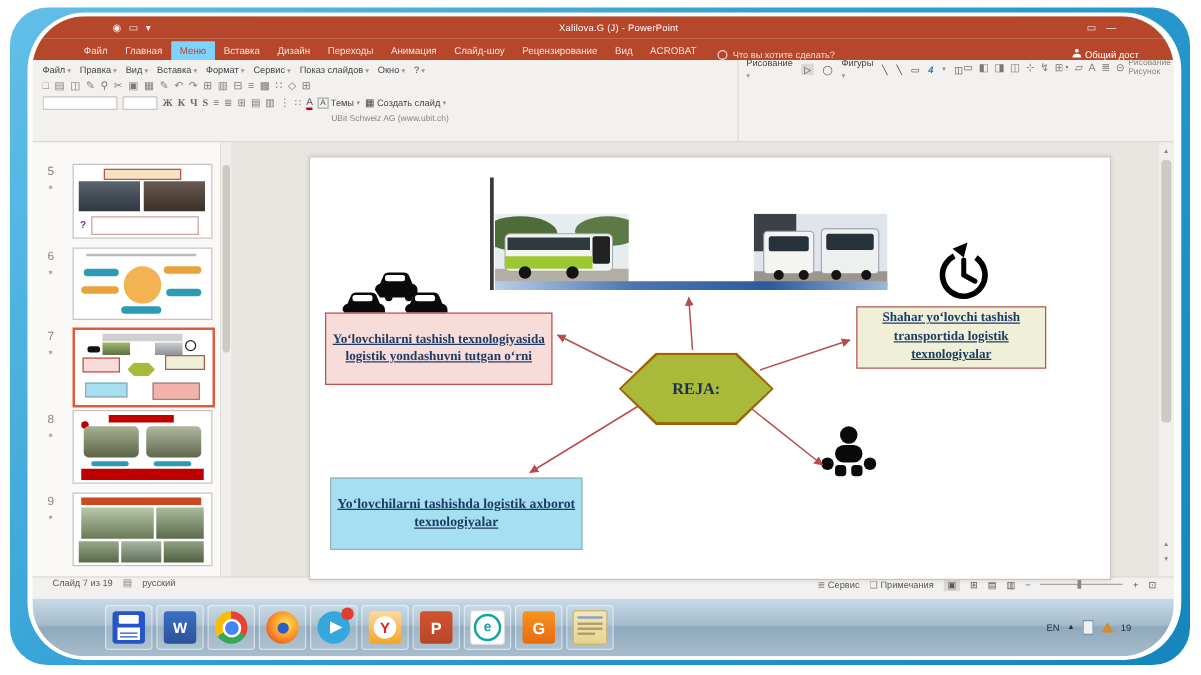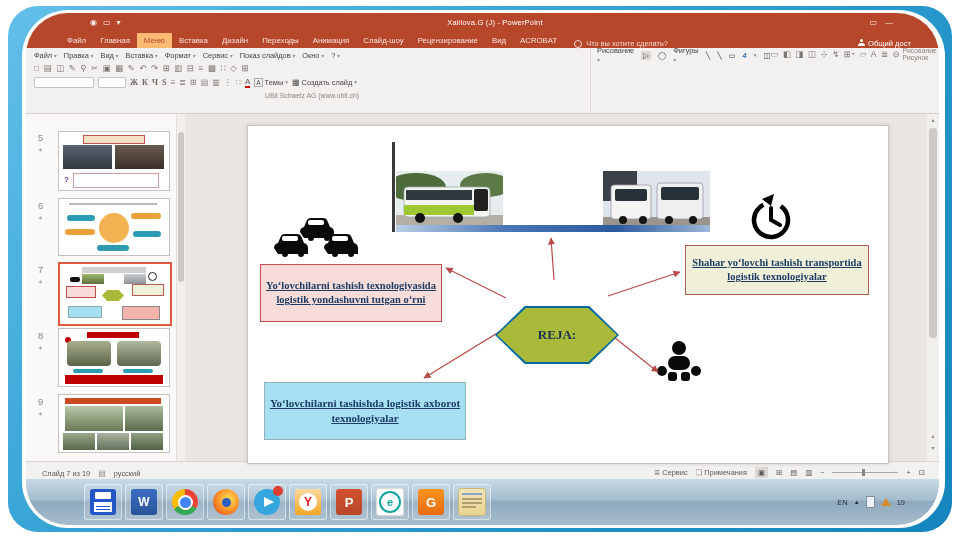--- a/index.html
+++ b/index.html
@@ -15,21 +15,21 @@
   
   .titlebar{height:18px;background:#b7472a;display:flex;align-items:center;color:#fff;flex:0 0 auto;}
   .qat{display:flex;gap:6px;margin-left:64px;font-size:8px;opacity:.9;}
   .title{flex:1;text-align:center;font-size:7.5px;letter-spacing:.2px;}
   .winctl{display:flex;gap:8px;margin-right:46px;font-size:8px;opacity:.9;}
 
   
   .tabsbar{height:17px;background:#b7472a;display:flex;align-items:flex-end;color:#f6e3dc;flex:0 0 auto;}
   .tabs{display:flex;align-items:flex-end;margin-left:34px;}
   .tab{padding:3px 7px 3px;font-size:7.8px;white-space:nowrap;cursor:default;}
-  .tab.active{background:#fdba74;color:#b7472a;border-radius:1px 1px 0 0;}
+  .tab.active{background:#7dd3fc;color:#b7472a;border-radius:1px 1px 0 0;}
   .tellme{display:flex;align-items:center;gap:4px;margin-left:10px;font-size:7.4px;color:#f2d9cf;}
   .bulb{width:6px;height:6px;border:1px solid #f2d9cf;border-radius:50%;position:relative;display:inline-block;}
   .bulb::after{content:"";position:absolute;left:2px;top:6px;width:2px;height:2px;background:#f2d9cf;}
   .share{margin-left:auto;margin-right:28px;display:flex;align-items:flex-start;gap:3px;font-size:7.6px;color:#fff;}
   .person{width:7px;height:7px;position:relative;display:inline-block;}
   .person::before{content:"";position:absolute;left:2px;top:0;width:3px;height:3px;border-radius:50%;background:#fff;}
   .person::after{content:"";position:absolute;left:0;top:3.5px;width:7px;height:3.5px;border-radius:3px 3px 0 0;background:#fff;}
 
   
   .chrome{height:65px;display:flex;flex:0 0 auto;background:#f3f1ef;border-bottom:1px solid #d4d0cb;}
@@ -75,29 +75,29 @@
           background:linear-gradient(#c3c3c3,#e9e9e9 55%,#bfbfbf);display:flex;align-items:center;justify-content:center;
           text-align:center;font-weight:bold;font-size:10.5px;color:#141414;line-height:1.2;padding:0 6px;box-sizing:border-box;}
   .imgstrip-bar{position:absolute;left:148px;top:99px;width:314px;height:7px;
           background:linear-gradient(90deg,#b9cfe6,#4a76b4 35%,#2c5a9e 70%,#9db8d8);}
   .darkedge{position:absolute;left:144px;top:16px;width:3px;height:90px;background:#3a3a3a;}
   .photo{position:absolute;top:45px;width:107px;height:59px;}
   .sbox{position:absolute;border:1px solid;display:flex;align-items:center;justify-content:center;
         text-align:center;font-weight:bold;color:#1c3c66;padding:2px 4px;box-sizing:border-box;line-height:1.38;}
   .sbox span{text-decoration:underline;}
   .hexo{position:absolute;left:247px;top:156px;width:124px;height:58px;
-        clip-path:polygon(24% 0,76% 0,100% 50%,76% 100%,24% 100%,0 50%);background:#0369a1;margin-top:24px;}
+        clip-path:polygon(24% 0,76% 0,100% 50%,76% 100%,24% 100%,0 50%);background:#a16207;}
   .hexi{position:absolute;left:2px;top:2px;right:2px;bottom:2px;
         clip-path:polygon(24% 0,76% 0,100% 50%,76% 100%,24% 100%,0 50%);background:#a9ba3a;
         display:flex;align-items:center;justify-content:center;font-weight:bold;font-size:13px;color:#1c2f4e;}
   .links{position:absolute;left:0;top:0;pointer-events:none;}
 
   
   .status{height:16px;flex:0 0 auto;background:#f3f1ef;border-top:1px solid #d8d4cf;
-          display:flex;align-items:flex-end;font-size:7.4px;color:#5c5954;padding:0 14px 0 16px;gap:8px;}
+          display:flex;align-items:flex-start;font-size:7.4px;color:#5c5954;padding:0 14px 0 16px;gap:8px;}
   .status .right{margin-left:auto;display:flex;align-items:center;gap:8px;}
   .zoomtrack{width:66px;height:1px;background:#a9a5a0;position:relative;display:inline-block;}
   .zoomtrack i{position:absolute;left:30px;top:-3px;width:3px;height:7px;background:#8a8680;}
 
   
   .taskbar{height:46px;flex:0 0 auto;background:linear-gradient(#c9dae7,#a3bccd 45%,#8fa9bd 50%,#a7bdcd);
            border-top:1px solid #e8f2f8;display:flex;align-items:center;padding-left:58px;gap:3px;}
   .tbtn{width:36px;height:34px;border:1px solid rgba(255,255,255,.5);border-radius:3px;
         background:rgba(255,255,255,.14);display:flex;align-items:center;justify-content:center;}
   .ticon{width:26px;height:26px;border-radius:3px;position:relative;display:flex;align-items:center;justify-content:center;
@@ -395,24 +395,24 @@
             <line x1="352" y1="200" x2="410" y2="246" marker-end="url(#arw)"></line>
           </g>
         </svg>
 
         <div class="hexo">
           <div class="hexi">
               <span style="text-decoration:none;">REJA:</span>
             </div>
         </div>
 
-        <div class="sbox" style="left:12px;top:138px;width:182px;height:58px;background:#f7dcda;border-color:#c0504d;font-size:10.5px;">
+        <div class="sbox" style="left:12px;top:124px;width:182px;height:58px;background:#f7dcda;border-color:#c0504d;font-size:10.5px;">
           <span>Yo‘lovchilarni tashish texnologiyasida logistik yondashuvni tutgan o‘rni</span>
         </div>
-        <div class="sbox" style="left:437px;top:119px;width:184px;height:50px;background:#f0f0d8;border-color:#b05a50;font-size:10.5px;">
+        <div class="sbox" style="left:437px;top:119px;width:152px;height:50px;background:#f0f0d8;border-color:#b05a50;font-size:10.5px;">
           <span>Shahar yo‘lovchi tashish transportida logistik texnologiyalar</span>
         </div>
         <div class="sbox" style="left:16px;top:256px;width:202px;height:58px;background:#a6dff2;border-color:#94b2bc;font-size:11px;">
           <span>Yo‘lovchilarni tashishda logistik axborot texnologiyalar</span>
         </div>
       </div>
 
       <div class="vscroll">
         <span class="arrow" style="top:2px;">▴</span>
         <div class="vthumb"></div>

